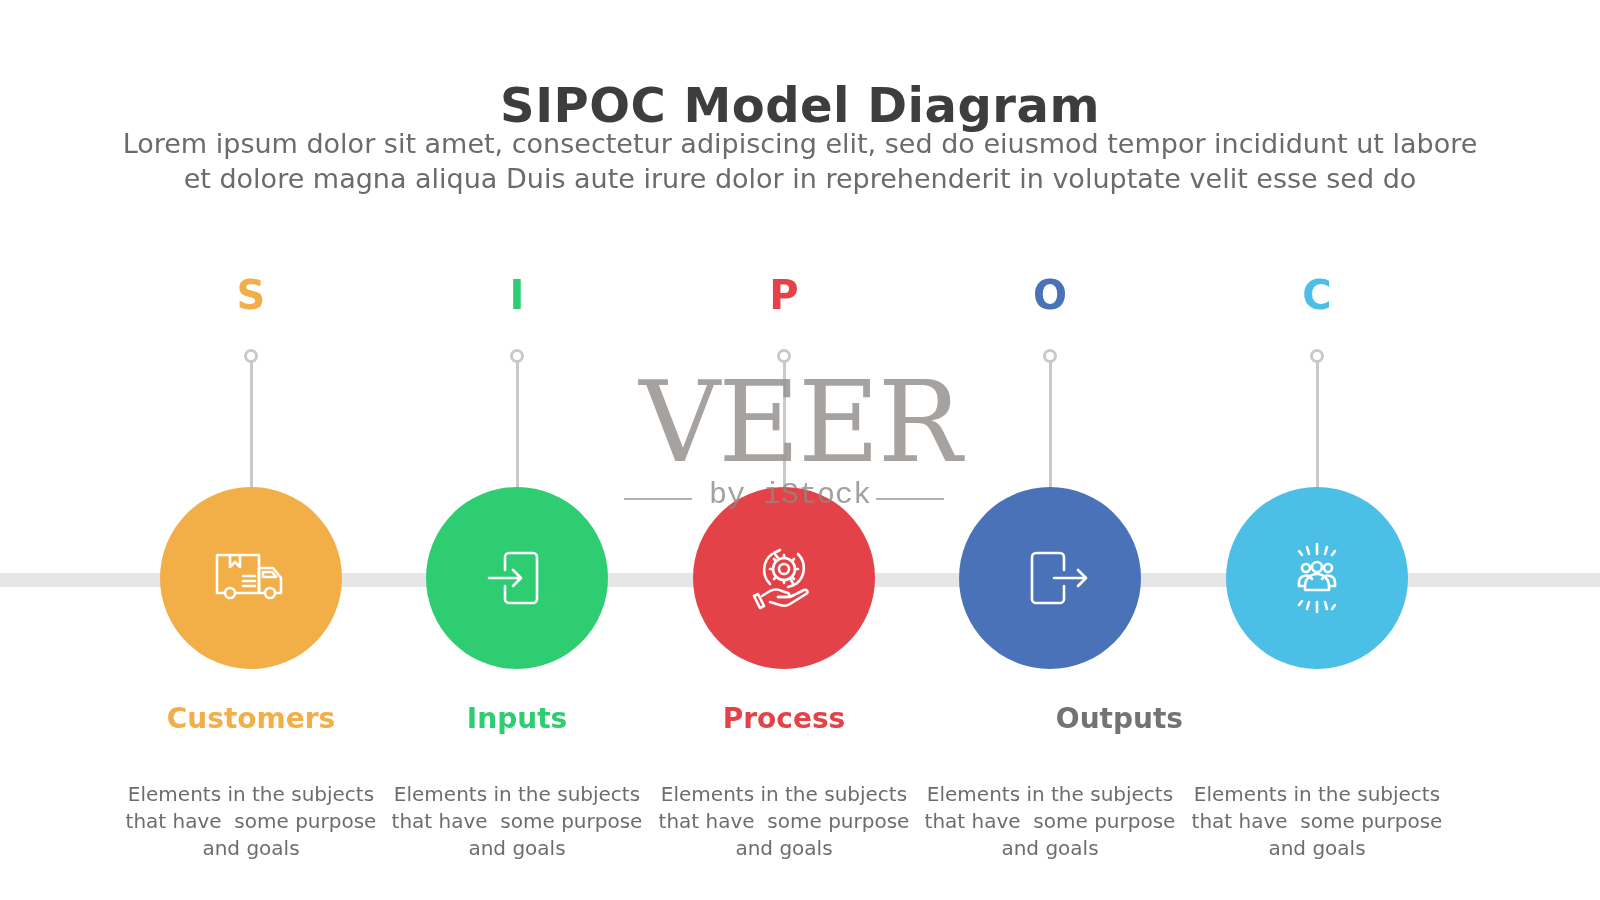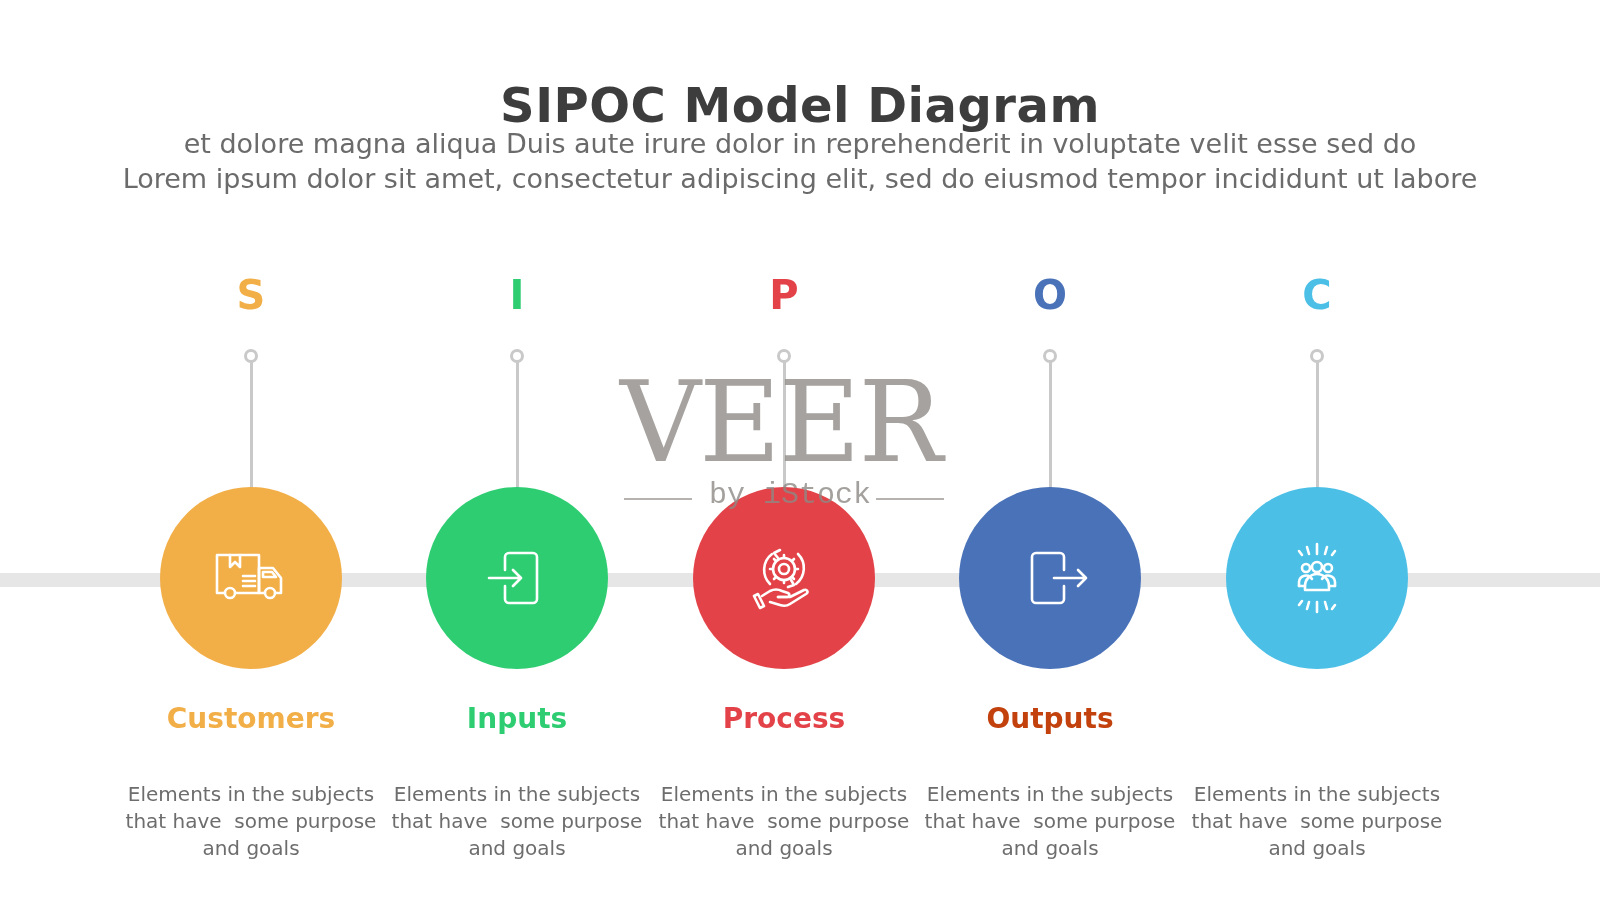--- a/index.html
+++ b/index.html
@@ -42,37 +42,37 @@
   }
   .desc {
     position: absolute; top: 781px; left: 0; width: 100%; text-align: center;
     font-size: 20px; color: #6d6d6d; line-height: 27px;
   }
   .desc div { white-space: pre; }
   .watermark {
     position: absolute; left: 620px; top: 362px; width: 340px; height: 160px; pointer-events: none;
   }
   .wm-text {
-    position: absolute; left: 0; top: 0; width: 340px; text-align: left;
+    position: absolute; left: 0; top: 0; width: 340px; text-align: right;
     font-family: "DejaVu Serif", "Liberation Serif", serif; font-size: 112px; color: rgba(150,146,142,0.85);
     letter-spacing: -2px; line-height: 120px;
   }
   .wm-sub {
     position: absolute; left: 0; top: 116px; width: 340px; text-align: center;
     font-family: Liberation Mono, monospace; font-size: 30px; color: rgba(140,136,132,0.8);
   }
   .wm-line { position: absolute; top: 136px; height: 2px; background: rgba(150,146,142,0.7); width: 68px; }
 </style>
 </head>
 <body>
 
 <div class="title">SIPOC Model Diagram</div>
 <div class="subtitle">
+  <div>Lorem ipsum dolor sit amet, consectetur adipiscing elit, sed do eiusmod tempor incididunt ut labore</div>
   <div>et dolore magna aliqua Duis aute irure dolor in reprehenderit in voluptate velit esse sed do</div>
-  <div>Lorem ipsum dolor sit amet, consectetur adipiscing elit, sed do eiusmod tempor incididunt ut labore</div>
 </div>
 
 <div class="track"></div>
 
 <div class="col" style="left:118px;">
   <div class="letter" style="color:#f2ae47;">S</div>
   <div class="ring" style="left:126px;"></div>
   <div class="stem" style="left:131.5px;"></div>
   <div class="circle" style="left:42px;background:#f2ae47;">
     <svg viewBox="0 0 96 96" fill="none" stroke="#fff" stroke-width="2.6" stroke-linejoin="round" stroke-linecap="round">
@@ -140,21 +140,21 @@
 <div class="col" style="left:917px;">
   <div class="letter" style="color:#4a72b8;">O</div>
   <div class="ring" style="left:126px;"></div>
   <div class="stem" style="left:131.5px;"></div>
   <div class="circle" style="left:42px;background:#4a72b8;">
     <svg viewBox="0 0 96 96" fill="none" stroke="#fff" stroke-width="2.6" stroke-linejoin="round" stroke-linecap="round">
       <path d="M62 40 V27 a4 4 0 0 0 -4 -4 h-24 a4 4 0 0 0 -4 4 v42 a4 4 0 0 0 4 4 h24 a4 4 0 0 0 4 -4 V56"></path>
       <path d="M52 48 h32 M76 40 l8 8 l-8 8"></path>
     </svg>
   </div>
-  <div class="label" style="color:#c2410c;">Outputs</div>
+  <div class="label" style="color:#737373;text-align:right;">Outputs</div>
   <div class="desc">
     <div>Elements in the subjects</div>
     <div>that have  some purpose</div>
     <div>and goals</div>
   </div>
 </div>
 
 <div class="col" style="left:1184px;">
   <div class="letter" style="color:#4bbfe6;">C</div>
   <div class="ring" style="left:126px;"></div>

